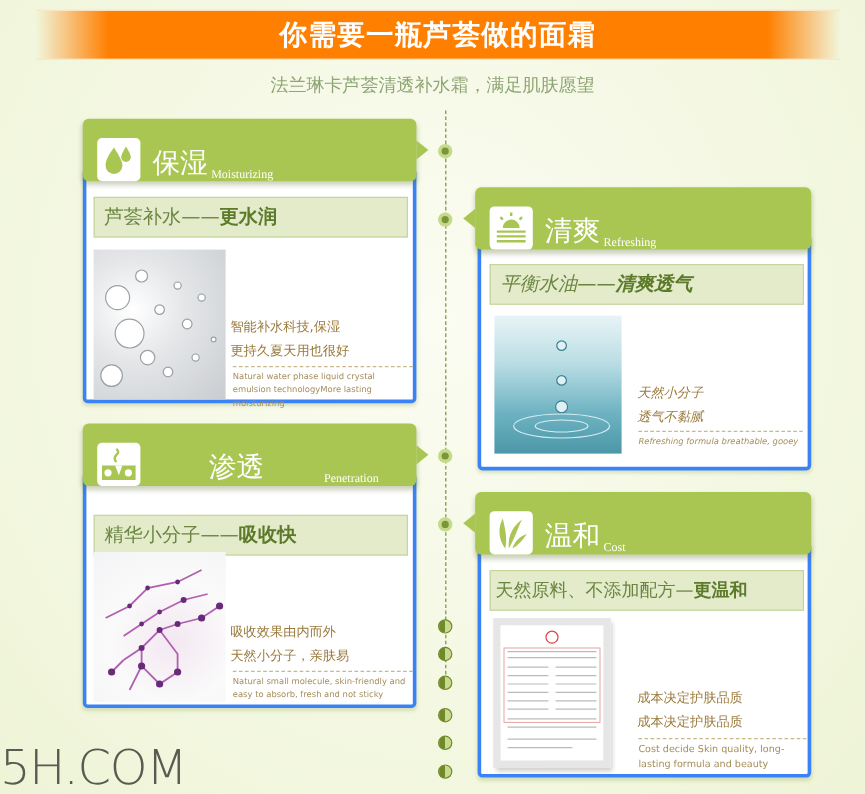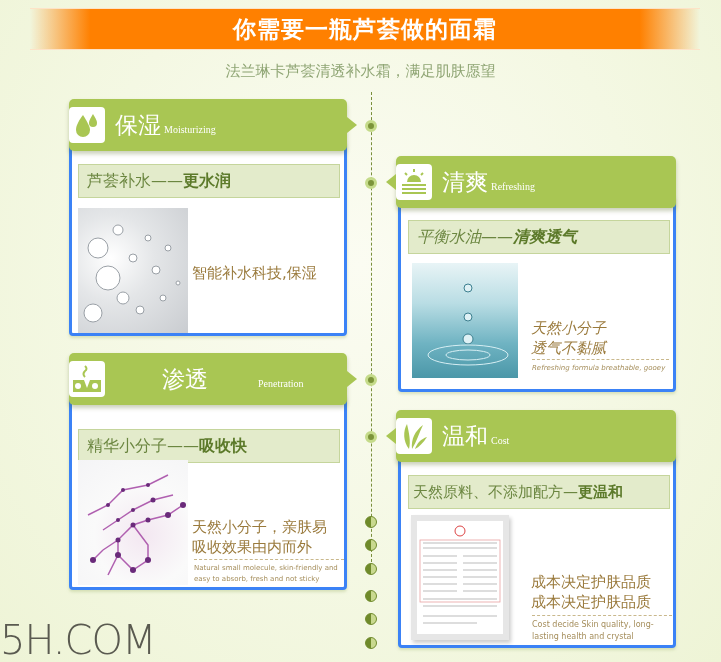--- a/index.html
+++ b/index.html
@@ -33,21 +33,21 @@
     border: 1px solid #6f8a2a;
   }
   .card {
     position: absolute; width: 278px; background: #fff;
     border: 3px solid #3b82f6; border-radius: 4px;
     box-shadow: 0 2px 3px rgba(160,180,110,0.35);
   }
   .card-head {
     position: absolute; height: 52px; background: #a9c653; border-radius: 5px;
     box-shadow: 0 3px 4px rgba(80,100,30,0.3);
-    display: flex; align-items: center; 
+    display: flex; align-items: flex-end; padding-left: 12px;
   }
   .arrow-r {
     position: absolute; right: -10px; top: 18px; width: 0; height: 0;
     border-top: 8px solid transparent; border-bottom: 8px solid transparent;
     border-left: 10px solid #a9c653;
   }
   .arrow-l {
     position: absolute; left: -10px; top: 18px; width: 0; height: 0;
     border-top: 8px solid transparent; border-bottom: 8px solid transparent;
     border-right: 10px solid #a9c653;
@@ -57,21 +57,21 @@
     display: flex; align-items: center; justify-content: center; margin-right: 10px;
   }
   .head-title { color: #fff; font-size: 23px; }
   .head-en { color: #fff; font-size: 10px; font-family: "Liberation Serif", serif; margin-left: 3px; margin-top: 8px; }
   .tagline {
     position: absolute; height: 34px; background: #e3ebcb; border: 1px solid #c5d59c;
     display: flex; align-items: center; padding-left: 8px; font-size: 16px; color: #6b8640;
   }
   .tagline b { color: #5c7a2a; font-weight: bold; }
   .photo { position: absolute; width: 110px; height: 125px; }
-  .desc { position: absolute; color: #9a7a3c; font-size: 15px; line-height: 20px; }
+  .desc { position: absolute; color: #9a7a3c; font-size: 11px; line-height: 20px; }
   .desc-en {
     position: absolute; color: #a58e5c; font-size: 7px; line-height: 11px;
     border-top: 1px dashed #c9b88c; padding-top: 3px;
   }
   .logo {
     position: absolute; left: 0; top: 617px; font-size: 40px; color: #5a5a50;
     font-family: "DejaVu Sans", sans-serif; letter-spacing: -1px; font-weight: 300;
   }
 </style>
 </head>
@@ -112,21 +112,23 @@
           <circle cx="90" cy="40" r="3"></circle>
           <circle cx="62" cy="102" r="4"></circle>
         <circle cx="85" cy="90" r="3"></circle>
           <circle cx="100" cy="75" r="2"></circle>
           <circle cx="40" cy="22" r="5"></circle>
       </g>
     </svg>
   </div>
   <div class="desc" style="left:120px; top:120px;">
     <div>智能补水科技,保湿</div>
-  </div>
+    <div>更持久夏天用也很好</div>
+  </div>
+  <div class="desc-en" style="left:122px; top:162px; width:150px;">Natural water phase liquid crystal emulsion technologyMore lasting moisturizing</div>
 </div>
 <div class="card-head" style="left:69px; top:99px; width:278px;">
   <div class="icon-box">
     <svg width="28" height="28" viewBox="0 0 28 28">
         <path d="M10 4 C4 12 3 16 3 19 a7 7 0 0 0 14 0 C17 16 15 12 10 4z" fill="#a9c653"></path>
         <path d="M20 3 C17 8 16 10 16 12 a4 4 0 0 0 8 0 C24 10 23 8 20 3z" fill="#a9c653"></path>
       </svg>
   </div>
   <span class="head-title">保湿</span>
   <span class="head-en">Moisturizing</span>
@@ -202,22 +204,22 @@
         <circle cx="40" cy="80" r="2.5"></circle>
           <circle cx="40" cy="95" r="3"></circle>
           <circle cx="55" cy="110" r="3"></circle>
         <circle cx="70" cy="100" r="3"></circle>
           <circle cx="105" cy="45" r="3"></circle>
           <circle cx="15" cy="100" r="3"></circle>
       </g>
     </svg>
   </div>
   <div class="desc" style="left:120px; top:120px;">
+    <div>吸收效果由内而外</div>
     <div>天然小分子，亲肤易</div>
-    <div>吸收效果由内而外</div>
   </div>
   <div class="desc-en" style="left:122px; top:162px; width:150px;">Natural small molecule, skin-friendly and easy to absorb, fresh and not sticky</div>
 </div>
 <div class="card-head" style="left:69px; top:353px; width:278px;gap:47px;">
   <div class="icon-box">
     <svg width="32" height="30" viewBox="0 0 32 30">
         <path d="M14 2 q3 3 0 5 q-3 3 0 6" stroke="#a9c653" stroke-width="2" fill="none"></path>
         <path d="M2 16 h28 v12 h-28z" fill="#a9c653"></path>
         <circle cx="7" cy="22" r="3" fill="#fff"></circle>
         <circle cx="24" cy="22" r="3" fill="#fff"></circle>
@@ -258,21 +260,21 @@
         <line x1="6" y1="95" x2="80" y2="95"></line>
           <line x1="6" y1="102" x2="60" y2="102"></line>
       </g>
       <rect x="3" y="19" width="80" height="62" fill="none" stroke="#e8a0a0" stroke-width="0.8"></rect>
     </svg>
   </div>
   <div class="desc" style="left:130px; top:117px;">
     <div>成本决定护肤品质</div>
     <div>成本决定护肤品质</div>
   </div>
-  <div class="desc-en" style="left:131px; top:160px; width:140px; font-size:8px; line-height:12px;">Cost decide Skin quality, long-lasting health and crystal</div>
+  <div class="desc-en" style="left:131px; top:160px; width:140px; font-size:8px; line-height:12px;">Cost decide Skin quality, long-lasting formula and beauty</div>
 </div>
 <div class="card-head" style="left:396px; top:410px; width:280px;">
   <div class="arrow-l"></div>
   <div class="icon-box">
     <svg width="30" height="30" viewBox="0 0 30 30">
         <path d="M10 28 C4 20 4 10 8 3 C10 12 12 20 10 28z" fill="#a9c653"></path>
         <path d="M13 28 C12 18 16 10 24 4 C20 12 18 20 13 28z" fill="#a9c653"></path>
         <path d="M16 28 C18 22 22 18 28 16 C24 22 20 26 16 28z" fill="#a9c653"></path>
       </svg>
   </div>

